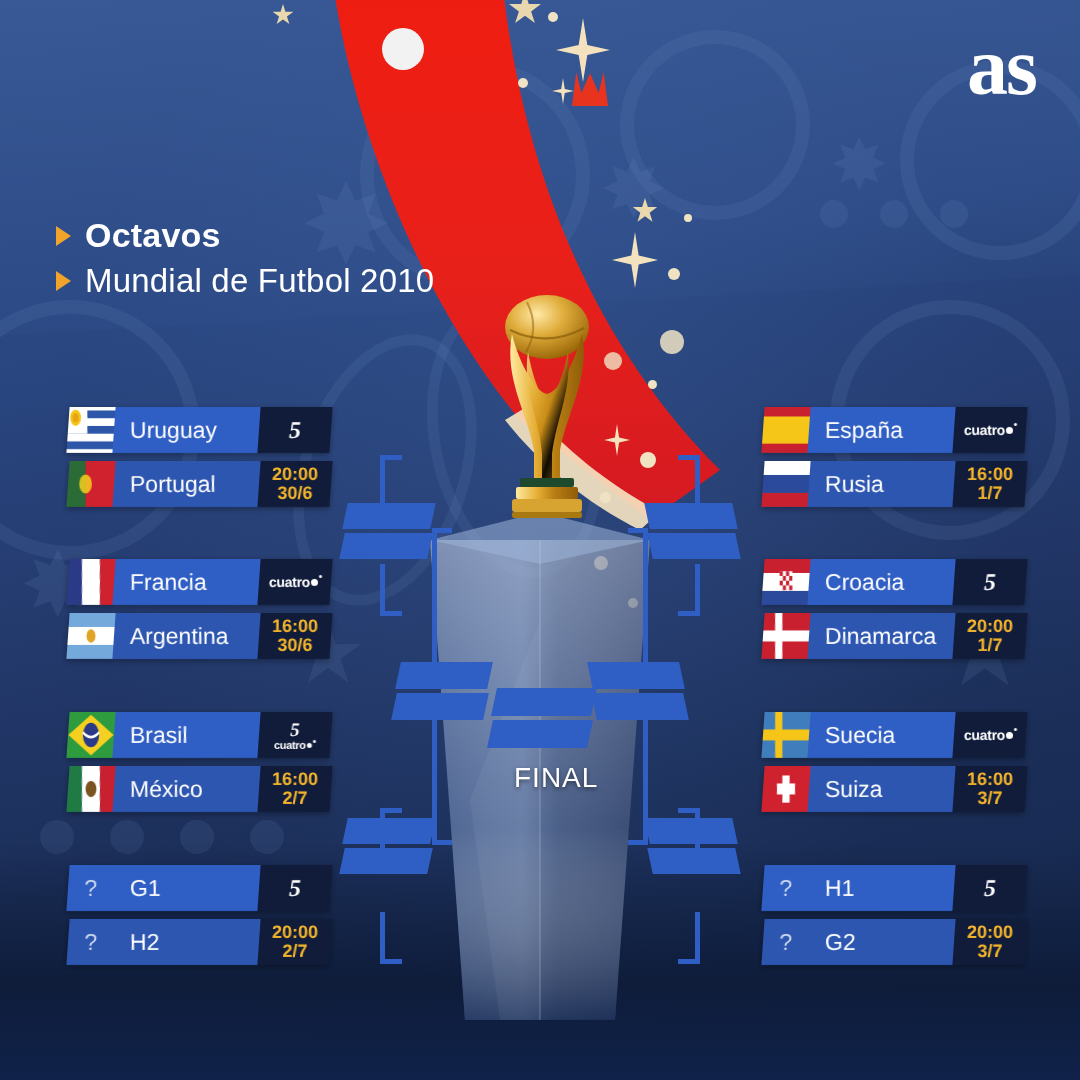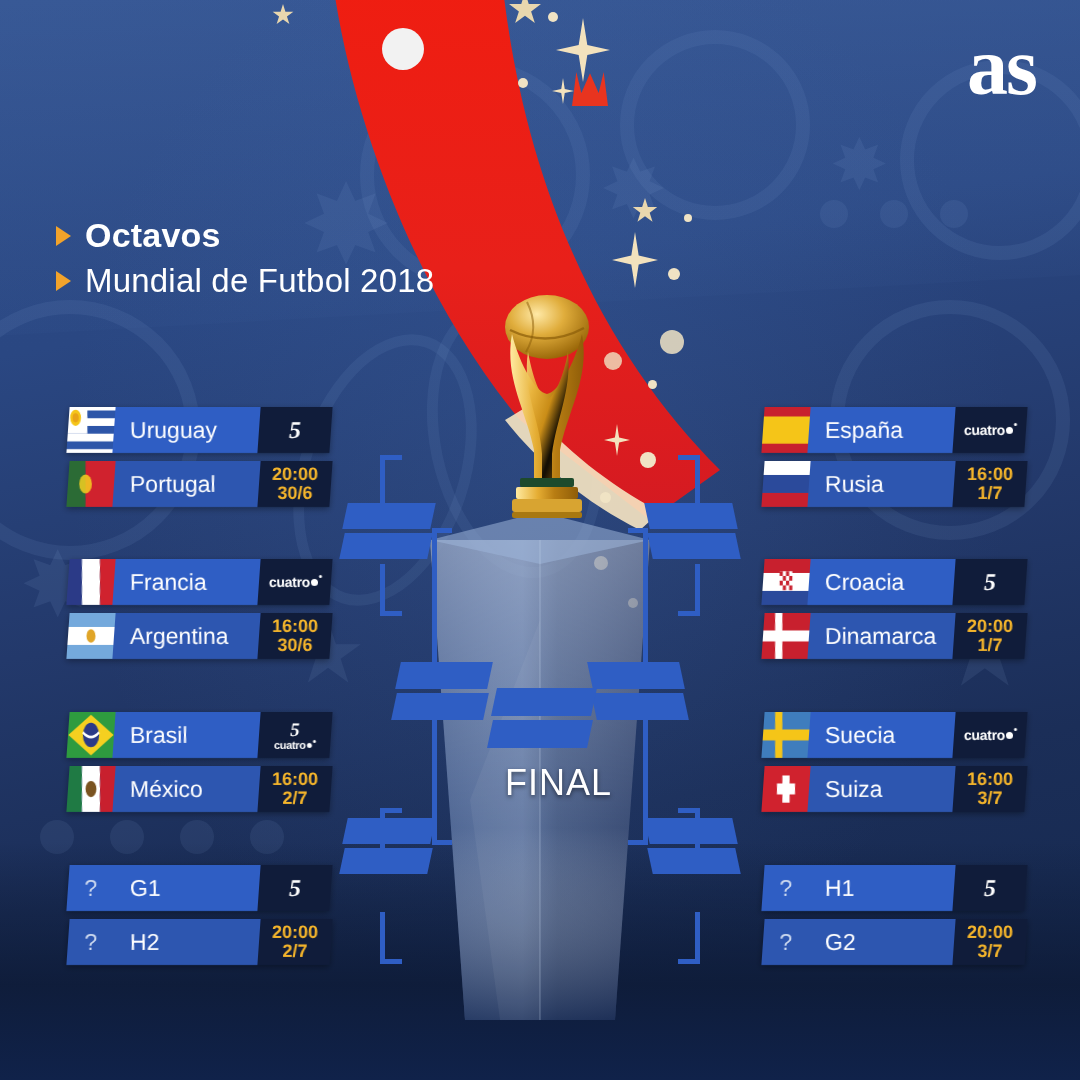--- a/index.html
+++ b/index.html
@@ -141,22 +141,23 @@
   .dual .ch5 { font-size:19px; margin-bottom:1px; }
   .dual .chcuatro { font-size:11px; }
 
   
   .conn { position:absolute; background:#2f5ec4; }
   .slot {
     position:absolute; background:#2f5ec4; transform:skewX(-12deg);
   }
   .slot-r { transform:skewX(12deg); }
   .final-label {
-    position:absolute; color:#fff; font-size:36px; letter-spacing:1px;
+    position:absolute; color:#fff; font-size:28px; letter-spacing:1px;
     text-shadow:0 2px 4px rgba(0,0,0,.5);
+    margin-left:9px;
   }
 </style>
 </head>
 <body>
 
 <div class="bg">
   <div class="bg-base"></div>
 
   <div class="motif m-ring" style="left:360px;top:60px;width:230px;height:230px;"></div>
   <div class="motif m-ring" style="left:620px;top:30px;width:190px;height:190px;"></div>
@@ -281,21 +282,21 @@
   <rect x="30" y="230" width="70" height="6" rx="2" fill="#a87811"></rect>
 </svg>
 
 <div class="heading">
   <div class="head-row">
     <div class="tri"></div>
     <div class="h-main">Octavos</div>
   </div>
   <div class="head-row">
     <div class="tri"></div>
-    <div class="h-sub">Mundial de Futbol 2018</div>
+    <div class="h-sub">Mundial de Futbol 2010</div>
   </div>
 </div>
 
 <div class="as-logo">as</div>
 
 <div>
   <div class="conn" style="left:380px;top:455px;width:5px;height:52px;"></div>
   <div class="conn" style="left:380px;top:455px;width:22px;height:5px;"></div>
   <div class="conn" style="left:380px;top:564px;width:5px;height:52px;"></div>
   <div class="conn" style="left:380px;top:611px;width:22px;height:5px;"></div>

